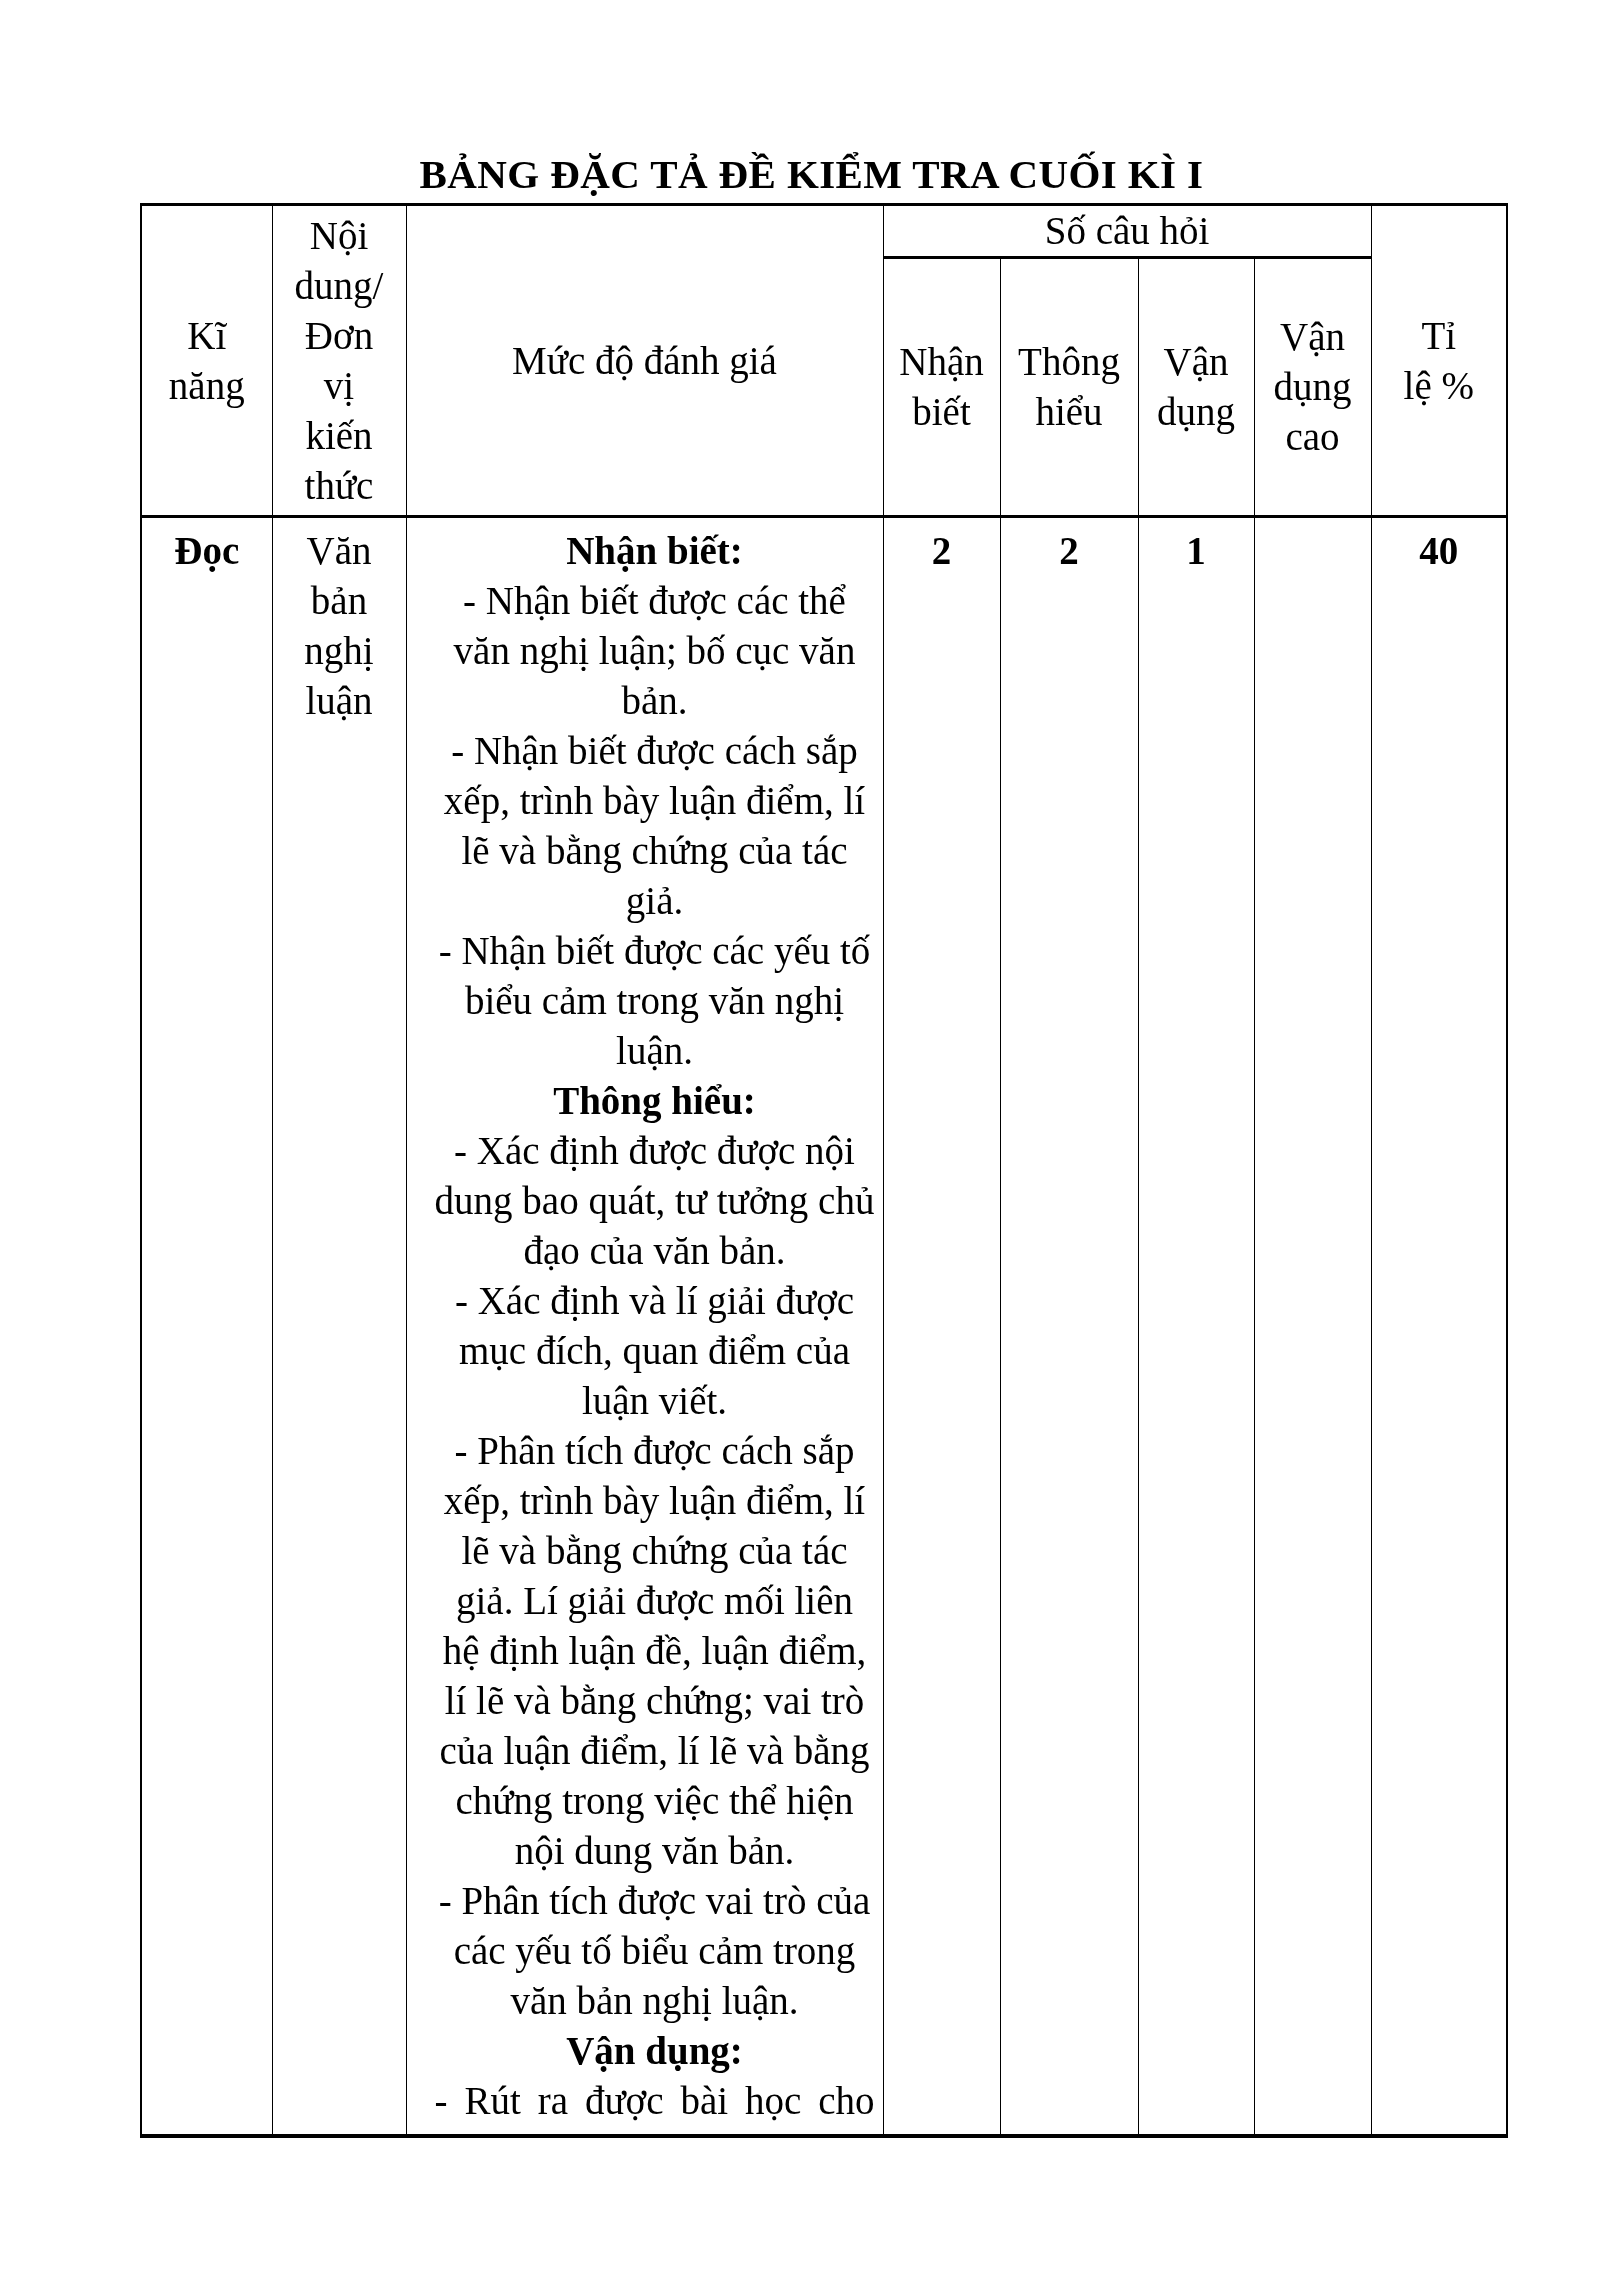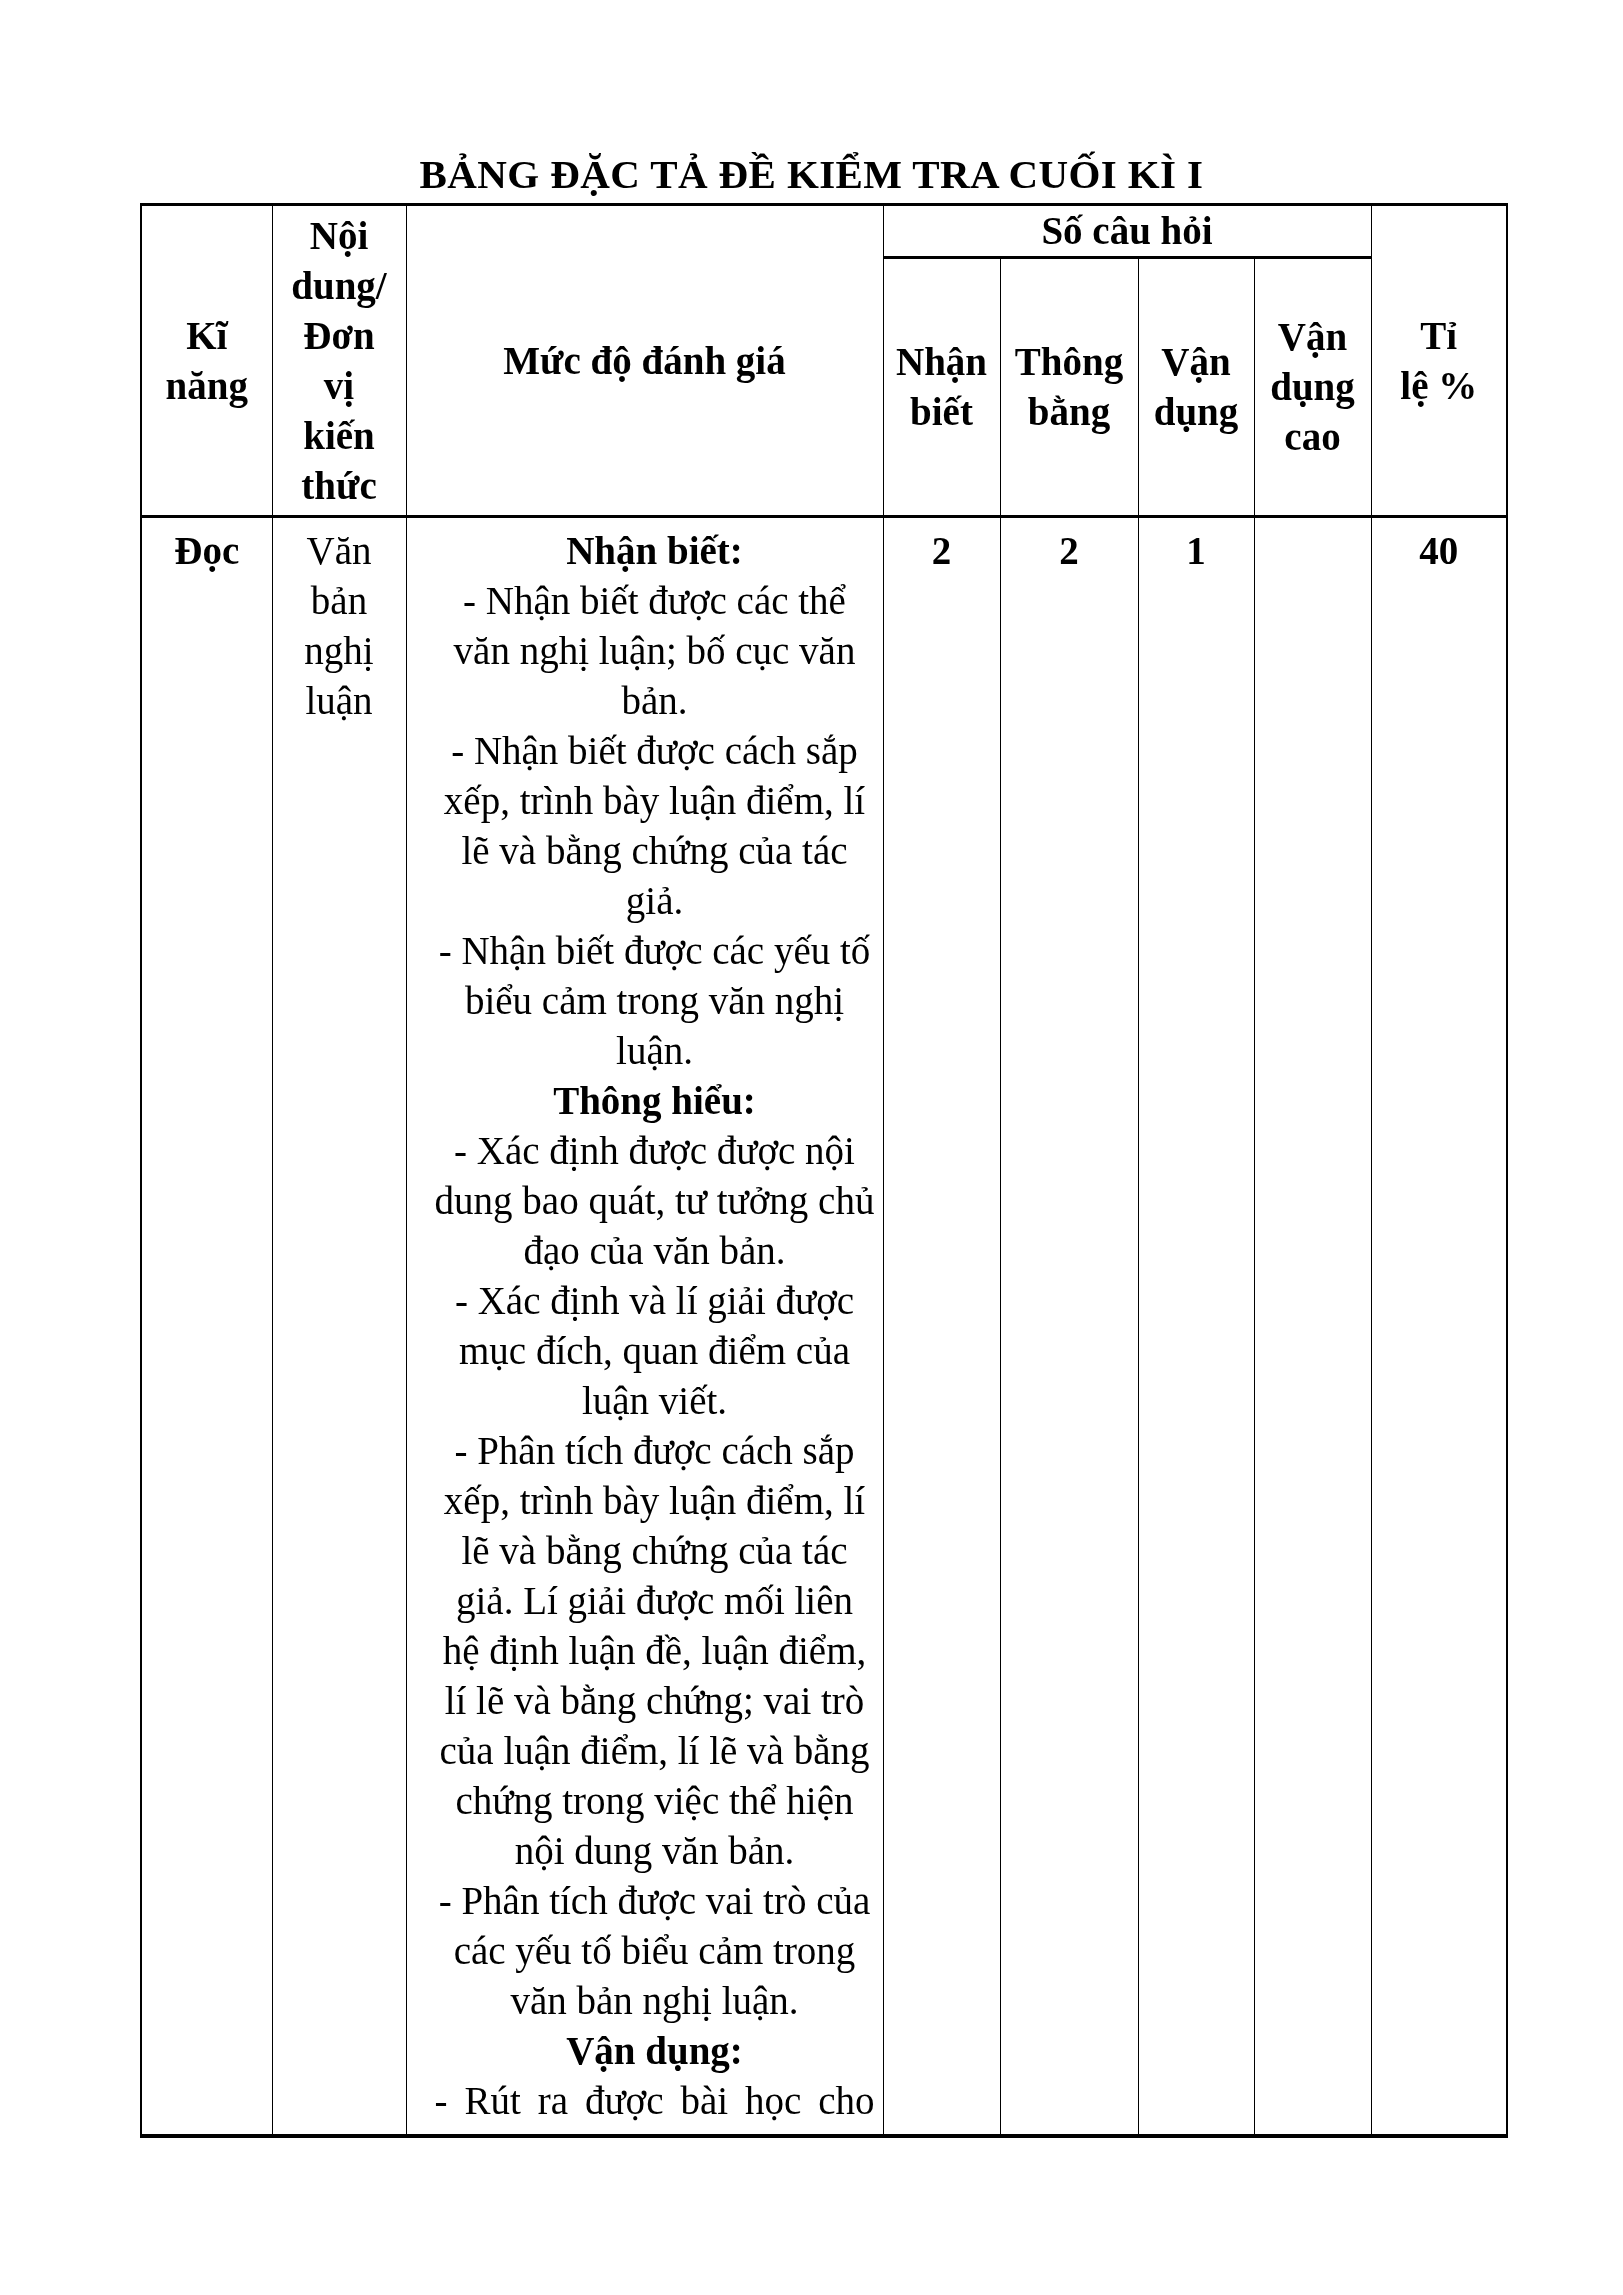--- a/index.html
+++ b/index.html
@@ -33,21 +33,21 @@
     padding:8px;
     font-size:39px;
     line-height:50px;
     vertical-align:middle;
     text-align:center;
     overflow:hidden;
   }
   tr.hrow1 { height:52px; }
   tr.hrow2 { height:259px; }
   tr.hrow2 th { border-top:3.1px solid #000; }
-  table.spec th { font-weight:bold; padding:0 3.1px; }
+  table.spec th { font-weight:normal; padding:0 3.1px; }
   tr.brow { height:1610px; }
   tr.brow td { border-top:3.1px solid #000; vertical-align:top; }
   .ln { display:block; }
   td.cell-skill { font-weight:bold; padding-top:3.1px; }
   td.cell-unit { padding-top:3.1px; }
   td.cell-assess {
     text-align:justify;
     padding:3.1px 11.8px 0 11.8px;
     font-size:38px;
   }
@@ -89,21 +89,21 @@
     <th rowspan="2">Mức độ đánh giá</th>
     <th colspan="4">Số câu hỏi</th>
     <th rowspan="2">
       <span class="ln">Tỉ</span>
       <span class="ln">lệ %</span>
     </th>
   </tr>
 
   <tr class="hrow2">
     <th>Nhận biết</th>
-    <th>Thông bằng</th>
+    <th>Thông hiểu</th>
     <th>Vận dụng</th>
     <th>Vận dụng cao</th>
   </tr>
 
   <tr class="brow">
     <td class="cell-skill">Đọc</td>
     <td class="cell-unit">
       <span class="ln">Văn</span>
       <span class="ln">bản</span>
       <span class="ln">nghị</span>

